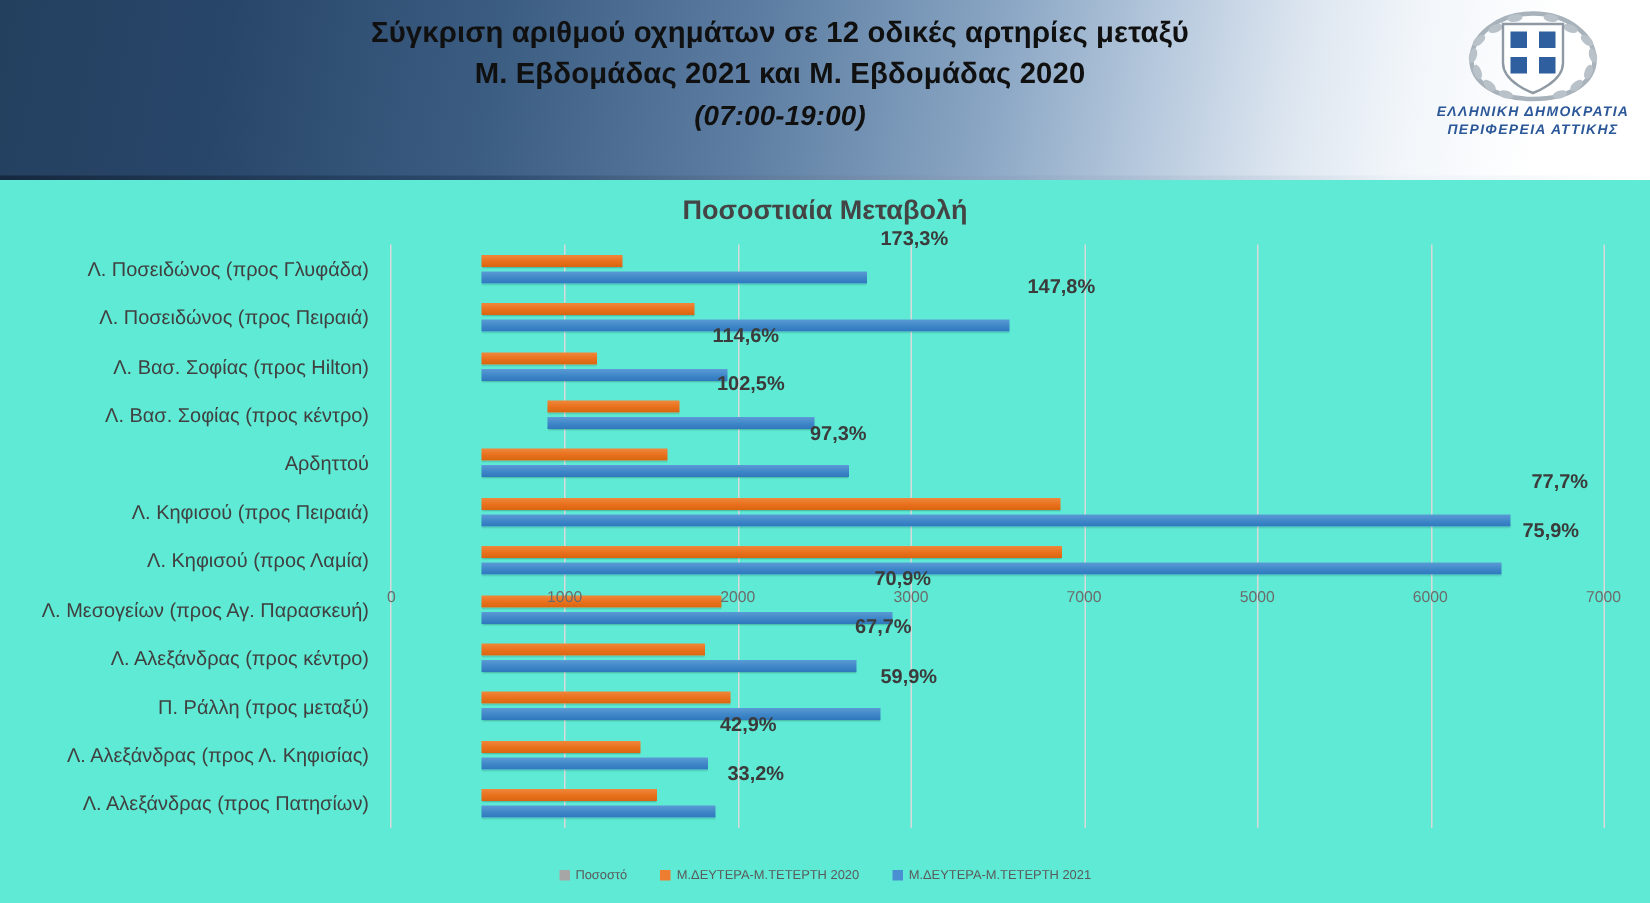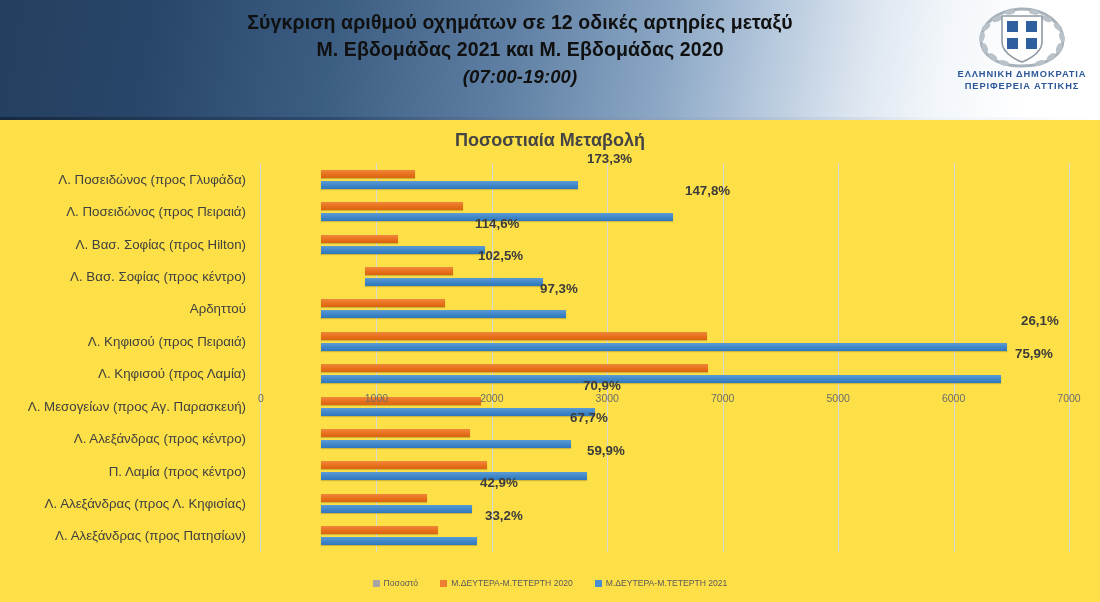--- a/index.html
+++ b/index.html
@@ -2,21 +2,21 @@
 <html><head>
 <meta charset="utf-8">
 <style>
   * { box-sizing: border-box; margin: 0; padding: 0; }
   html, body {
     width: 1100px; height: 602px;
     background: #ffffff;
     font-family: "Liberation Sans", sans-serif;
     overflow: hidden;
   }
-  #page { position: relative; width: 1100px; height: 602px; background: #fde047; }
+  #page { position: relative; width: 1100px; height: 602px; background: #5eead4; }
 
   
   #header {
     position: absolute; left: 0; top: 0; width: 1100px; height: 119px;
     background: linear-gradient(100deg,
         #24405f 0%, #28466a 14%, #3c5d82 30%,
         #5e7fa3 46%, #8aa6c4 60%, #b8cade 70%,
         #dde6f0 78%, #f2f6fa 85%, #ffffff 93%, #ffffff 100%);
   }
   #header-underline {
@@ -27,21 +27,21 @@
     position: absolute; left: 120px; top: 9px; width: 800px;
     text-align: center; color: #101010;
   }
   #title-block .tline {
     font-size: 19.5px; font-weight: bold; line-height: 27px;
     letter-spacing: 0.1px; white-space: nowrap;
   }
   #title-block .tline.italic { font-style: italic; font-size: 18.5px; }
 
   
-  #logo { position: absolute; left: 952px; top: 2px; width: 140px; height: 112px; }
+  #logo { position: absolute; left: 952px; top: 2px; width: 140px; height: 112px; font-style: italic; }
   #logo svg { display: block; }
   #logo .logotext {
     position: absolute; left: 0; top: 66px; width: 140px; text-align: center;
     color: #2c5899; font-size: 9.3px; font-weight: bold; letter-spacing: 0.9px;
     line-height: 12px; font-family: "Liberation Sans", sans-serif;
   }
 
   
   #chart-title {
     position: absolute; left: 0; top: 130px; width: 1100px; text-align: center;
@@ -166,21 +166,21 @@
     <div id="cat-col">
         <div class="cat-label">Λ. Ποσειδώνος (προς Γλυφάδα)</div>
         <div class="cat-label">Λ. Ποσειδώνος (προς Πειραιά)</div>
         <div class="cat-label">Λ. Βασ. Σοφίας (προς Hilton)</div>
         <div class="cat-label">Λ. Βασ. Σοφίας (προς κέντρο)</div>
         <div class="cat-label">Αρδηττού</div>
         <div class="cat-label">Λ. Κηφισού (προς Πειραιά)</div>
         <div class="cat-label">Λ. Κηφισού (προς Λαμία)</div>
         <div class="cat-label">Λ. Μεσογείων (προς Αγ. Παρασκευή)</div>
         <div class="cat-label">Λ. Αλεξάνδρας (προς κέντρο)</div>
-        <div class="cat-label">Π. Λαμία (προς κέντρο)</div>
+        <div class="cat-label">Π. Ράλλη (προς μεταξύ)</div>
         <div class="cat-label">Λ. Αλεξάνδρας (προς Λ. Κηφισίας)</div>
         <div class="cat-label">Λ. Αλεξάνδρας (προς Πατησίων)</div>
       </div>
     <div id="axis-base"></div>
     <div id="plot">
         <div class="gridline" style="left: 115.429px;"></div>
         <div class="gridline" style="left: 230.857px;"></div>
         <div class="gridline" style="left: 346.286px;"></div>
         <div class="gridline" style="left: 461.714px;"></div>
         <div class="gridline" style="left: 577.143px;"></div>
@@ -207,21 +207,21 @@
           <div class="dlabel" style="left: 157px;">102,5%</div>
         </div>
         <div class="row" style="top: 129.667px;">
           <div class="bar orange" title="Μ.ΔΕΥΤΕΡΑ-Μ.ΤΕΤΕΡΤΗ 2020: 1075" style="width: 124.086px;"></div>
           <div class="bar blue" title="Μ.ΔΕΥΤΕΡΑ-Μ.ΤΕΤΕΡΤΗ 2021: 2120" style="width: 244.709px;"></div>
           <div class="dlabel" style="left: 219px;">97,3%</div>
         </div>
         <div class="row" style="top: 162.083px;">
           <div class="bar orange" title="Μ.ΔΕΥΤΕΡΑ-Μ.ΤΕΤΕΡΤΗ 2020: 3345" style="width: 386.109px;"></div>
           <div class="bar blue" title="Μ.ΔΕΥΤΕΡΑ-Μ.ΤΕΤΕΡΤΗ 2021: 5945" style="width: 686.223px;"></div>
-          <div class="dlabel" style="left: 700px;">26,1%</div>
+          <div class="dlabel" style="left: 700px;">77,7%</div>
         </div>
         <div class="row" style="top: 194.5px;">
           <div class="bar orange" title="Μ.ΔΕΥΤΕΡΑ-Μ.ΤΕΤΕΡΤΗ 2020: 3350" style="width: 386.686px;"></div>
           <div class="bar blue" title="Μ.ΔΕΥΤΕΡΑ-Μ.ΤΕΤΕΡΤΗ 2021: 5895" style="width: 680.451px;"></div>
           <div class="dlabel" style="left: 694px;">75,9%</div>
         </div>
         <div class="row" style="top: 226.917px;">
           <div class="bar orange" title="Μ.ΔΕΥΤΕΡΑ-Μ.ΤΕΤΕΡΤΗ 2020: 1390" style="width: 160.446px;"></div>
           <div class="bar blue" title="Μ.ΔΕΥΤΕΡΑ-Μ.ΤΕΤΕΡΤΗ 2021: 2375" style="width: 274.143px;"></div>
           <div class="dlabel" style="left: 262px;">70,9%</div>

